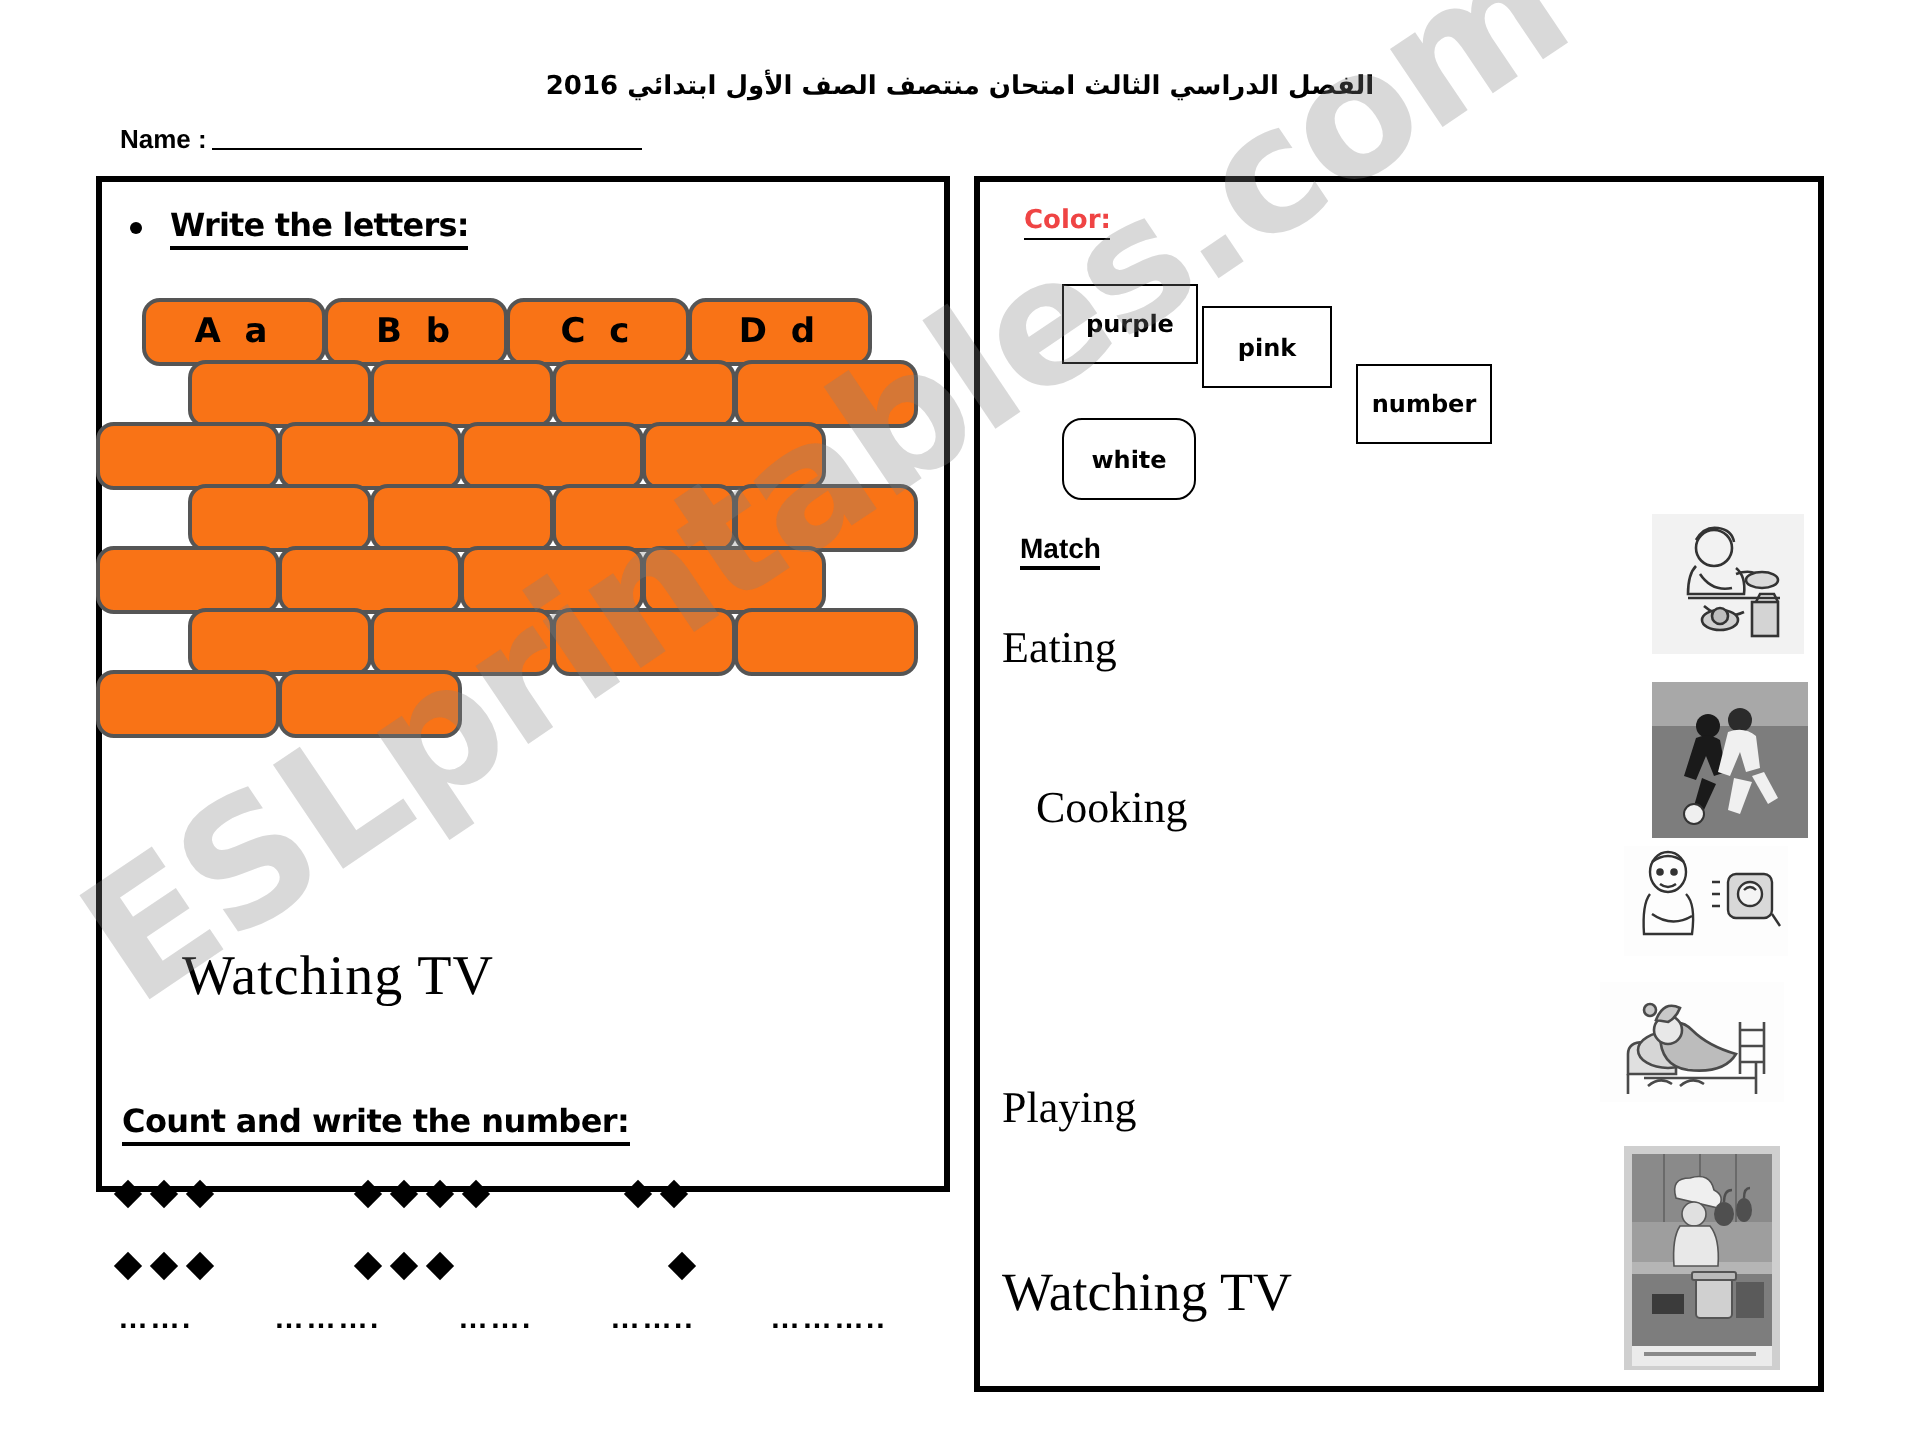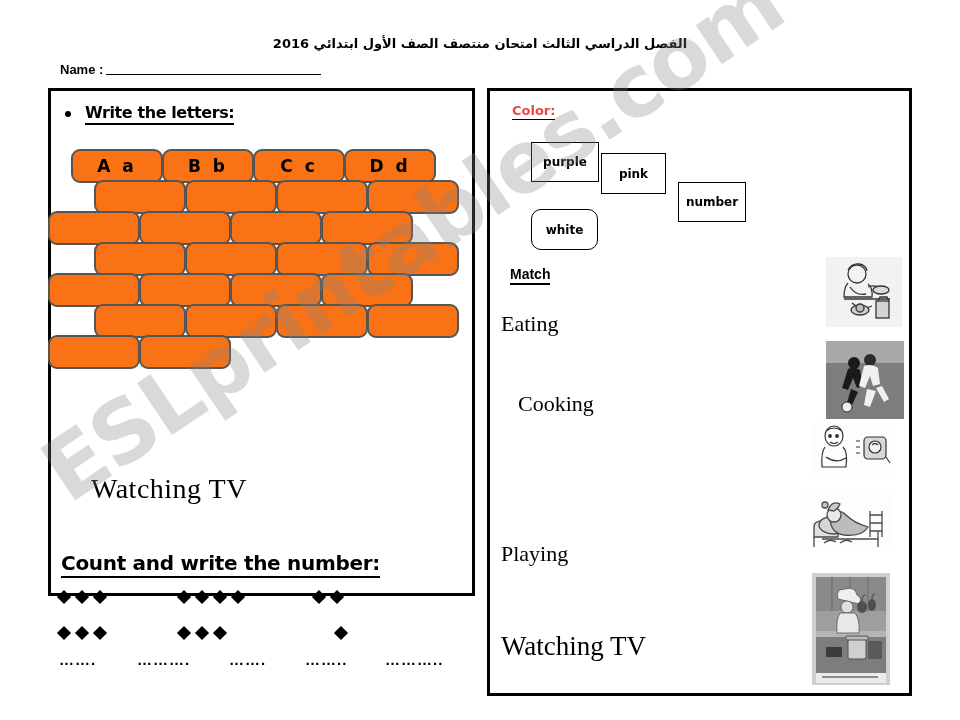--- a/index.html
+++ b/index.html
@@ -77,21 +77,21 @@
 
   .watching-tv{
     position:absolute;left:40px;top:382px;
     font-family:"Liberation Serif", serif;
     font-size:28px;color:#000;
     letter-spacing:0.5px;
   }
   .count-head{
     position:absolute;left:10px;top:460px;
     font-family:"DejaVu Sans", sans-serif;
-    font-size:20px;font-weight:bold;color:#000;
+    font-size:16px;font-weight:bold;color:#000;
     border-bottom:2px solid #000;
     padding-bottom:1px;
     letter-spacing:-0.3px;
   }
   .diamond-area{position:absolute;left:8px;top:492px;width:410px;}
   .diamond-row{display:flex;height:28px;align-items:center;}
   .dgroup{display:flex;gap:8px;align-items:center;}
   .diamond{
     width:10px;height:10px;background:#000;
     transform:rotate(45deg);

